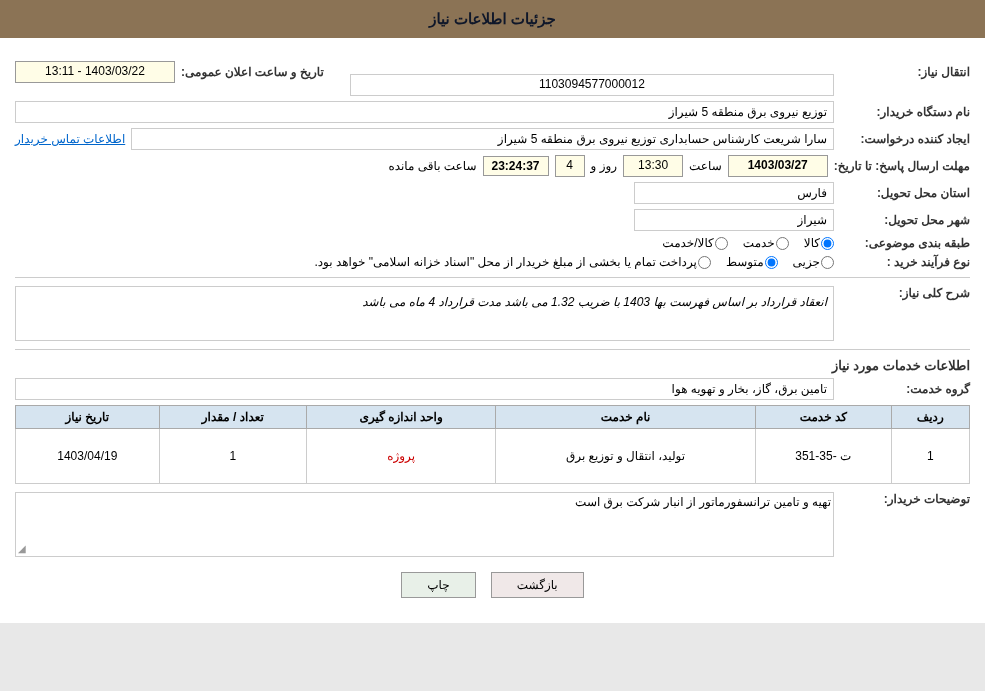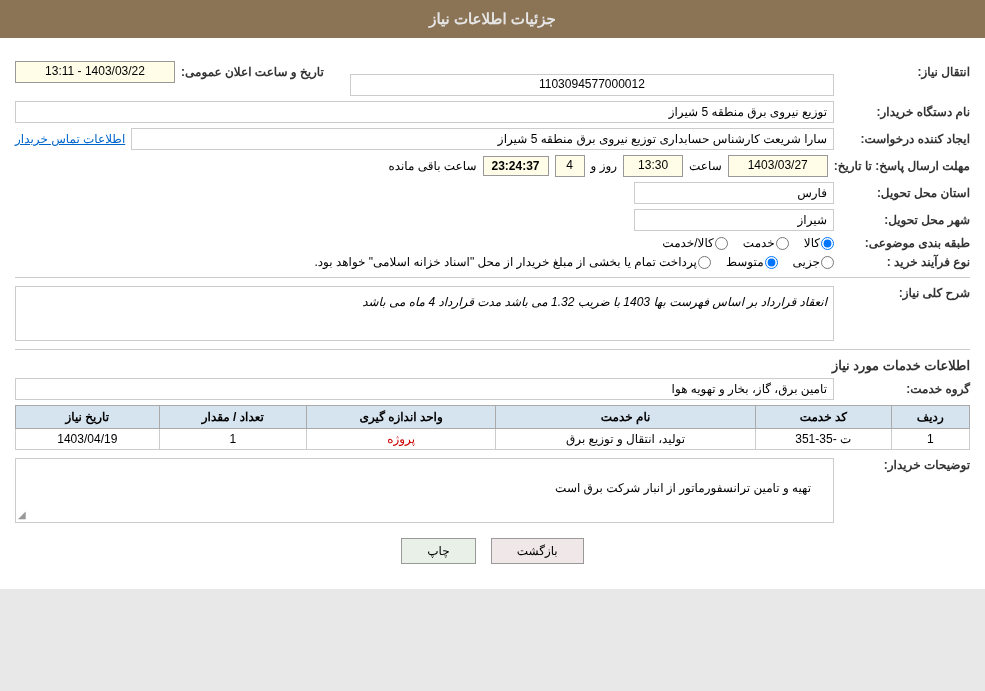--- a/index.html
+++ b/index.html
@@ -9,21 +9,21 @@
       background: #e8e8e8;
       direction: rtl;
     }
     .page-wrapper {
       max-width: 985px;
       margin: 0 auto;
       background: #fff;
     }
     .header-bar {
       background: #8b7355;
-      color: #e5e5e5;
+      color: #0f172a;
       text-align: center;
       padding: 10px;
       font-size: 15px;
       font-weight: bold;
     }
     .content {
       padding: 10px 15px;
       background: #fff;
     }
     .value-box {
@@ -113,21 +113,21 @@
     }
     table.services-table th {
       background: #d6e4f0;
       border: 1px solid #aaa;
       padding: 4px 6px;
       text-align: center;
       font-weight: bold;
     }
     table.services-table td {
       border: 1px solid #ccc;
-      padding: 3px 6px;
+      padding: 20px 6px;
       text-align: center;
     }
     table.services-table td.link-cell {
       color: #cc0000;
       cursor: pointer;
     }
     .description-resize {
       position: absolute;
       bottom: 2px;
       left: 2px;
@@ -175,21 +175,21 @@
     </div>
 
     <div class="form-row">
       <span class="form-label">ایجاد کننده درخواست:</span>
       <div class="value-box" style="flex:1;">سارا شریعت کارشناس حسابداری  توزیع نیروی برق منطقه 5 شیراز</div>
       <span class="blue-link">اطلاعات تماس خریدار</span>
     </div>
 
     <div class="form-row timer-section">
       <span class="form-label">مهلت ارسال پاسخ: تا تاریخ:</span>
-      <div class="date-input" style="min-width:100px;">1403/03/27</div>
+      <div class="date-input" style="min-width:100px;font-weight:bold;">1403/03/27</div>
       <span>ساعت</span>
       <div class="date-input" style="min-width:60px;">13:30</div>
       <span>روز و</span>
       <div class="date-input" style="min-width:30px;">4</div>
       <div class="countdown-box">23:24:37</div>
       <span>ساعت باقی مانده</span>
     </div>
 
     <div class="form-row">
       <span class="form-label">استان محل تحویل:</span>
@@ -272,21 +272,21 @@
     <td>تولید، انتقال و توزیع برق</td>
     <td class="link-cell">پروژه</td>
     <td>1</td>
     <td>1403/04/19</td>
   </tr>
         </tbody>
     </table>
 
     <div class="form-row" style="align-items:flex-start; margin-top:8px;">
       <span class="form-label">توضیحات خریدار:</span>
-      <div style="flex:1; border:1px solid #ccc; background:#fff; padding:22px; min-height:65px; text-align:right; direction:rtl; position:relative;">
+      <div style="flex:1; border:1px solid #ccc; background:#fff; padding:2px; min-height:65px; text-align:right; direction:rtl; position:relative;">
         <span>تهیه و تامین ترانسفورماتور از انبار شرکت برق است</span>
         <span class="description-resize">◢</span>
       </div>
     </div>
 
     <div class="buttons-row">
       <button class="btn btn-back">بازگشت</button>
       <button class="btn btn-print">چاپ</button>
     </div>
 

